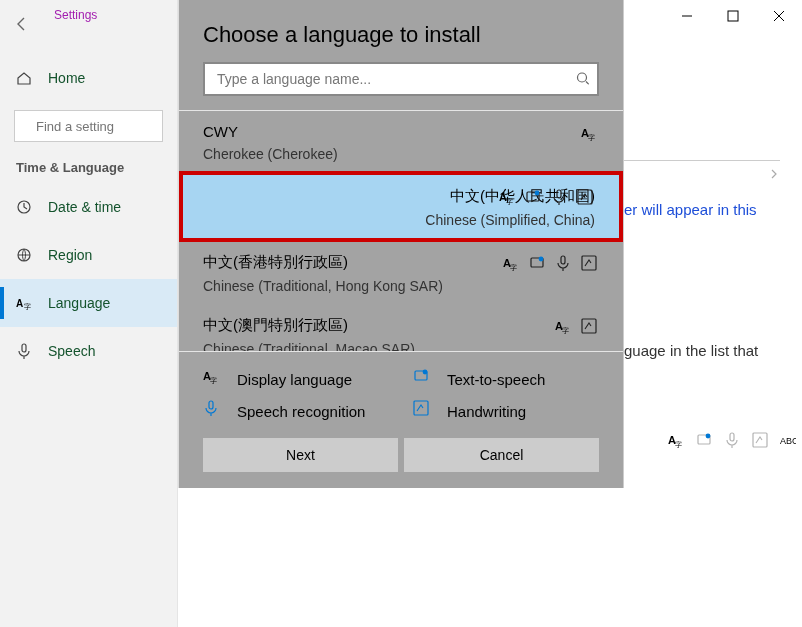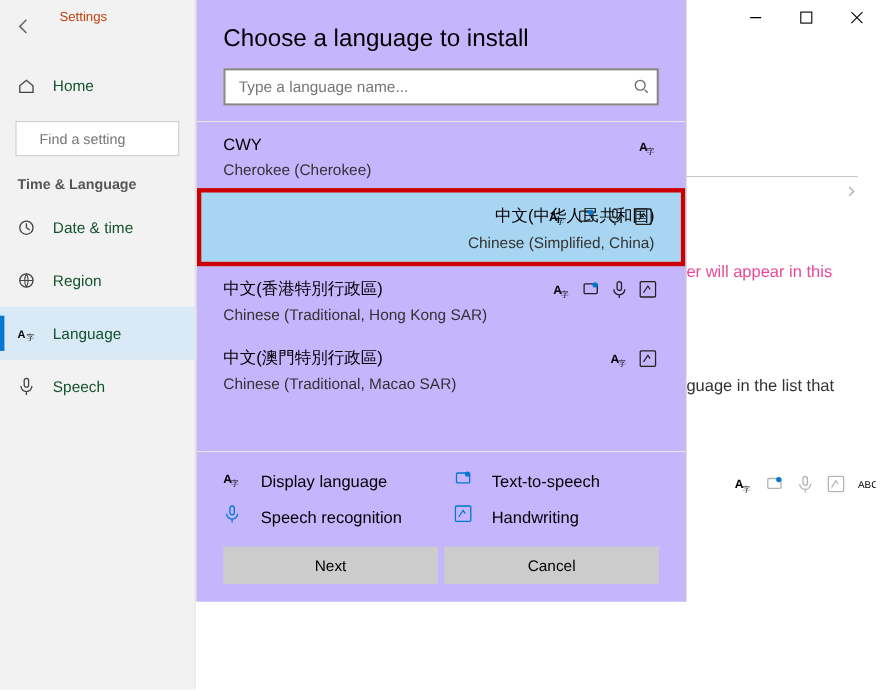--- a/index.html
+++ b/index.html
@@ -39,21 +39,21 @@
   }
   .side-back {
     width: 44px; height: 32px;
     display: flex; align-items: center; justify-content: center;
     color: #666;
   }
   .side-title {
     position: absolute;
     top: 8px; left: 54px;
     font-size: 12px;
-    color: #c2410c;
+    color: #a21caf;
     text-align: center;
   }
   .side-item {
     height: 48px;
     display: flex; align-items: center;
     padding-left: 16px;
     gap: 16px;
     color: #14532d;
     position: relative;
   }
@@ -88,24 +88,23 @@
   
   .main {
     position: absolute;
     left: 178px; right: 0; top: 0; bottom: 0;
     background: #fff;
     padding: 0 20px;
   }
   .main-hint {
     position: absolute;
     top: 200px; left: 446px; right: 36px;
-    color: #ec4899;
+    color: #1d4ed8;
     font-size: 15px;
     line-height: 20px;
-    margin-top: 38px;
   }
   .main-hint2 {
     position: absolute;
     top: 341px; left: 446px; right: 36px;
     color: #333;
     font-size: 15px;
     line-height: 20px;
   }
   .main-iconrow {
     position: absolute;
@@ -122,22 +121,22 @@
     position: absolute; top: 166px; left: 446px; right: 22px;
     height: 18px;
     display:flex; justify-content:flex-end; align-items:center;
     color:#aaa;
   }
 
   
   .dialog {
     position: absolute;
     left: 178px; top: 0;
-    width: 446px; height: 547px;
-    background: #c4b5fd;
+    width: 446px; height: 488px;
+    background: #a3a3a3;
     border-right: 1px solid #ccc;
     z-index: 2;
     display: flex; flex-direction: column;
     border-left: 1px solid #ddd;
   }
   .dlg-title {
     font-size: 22px;
     padding: 22px 24px 14px;
   }
   .dlg-search {

